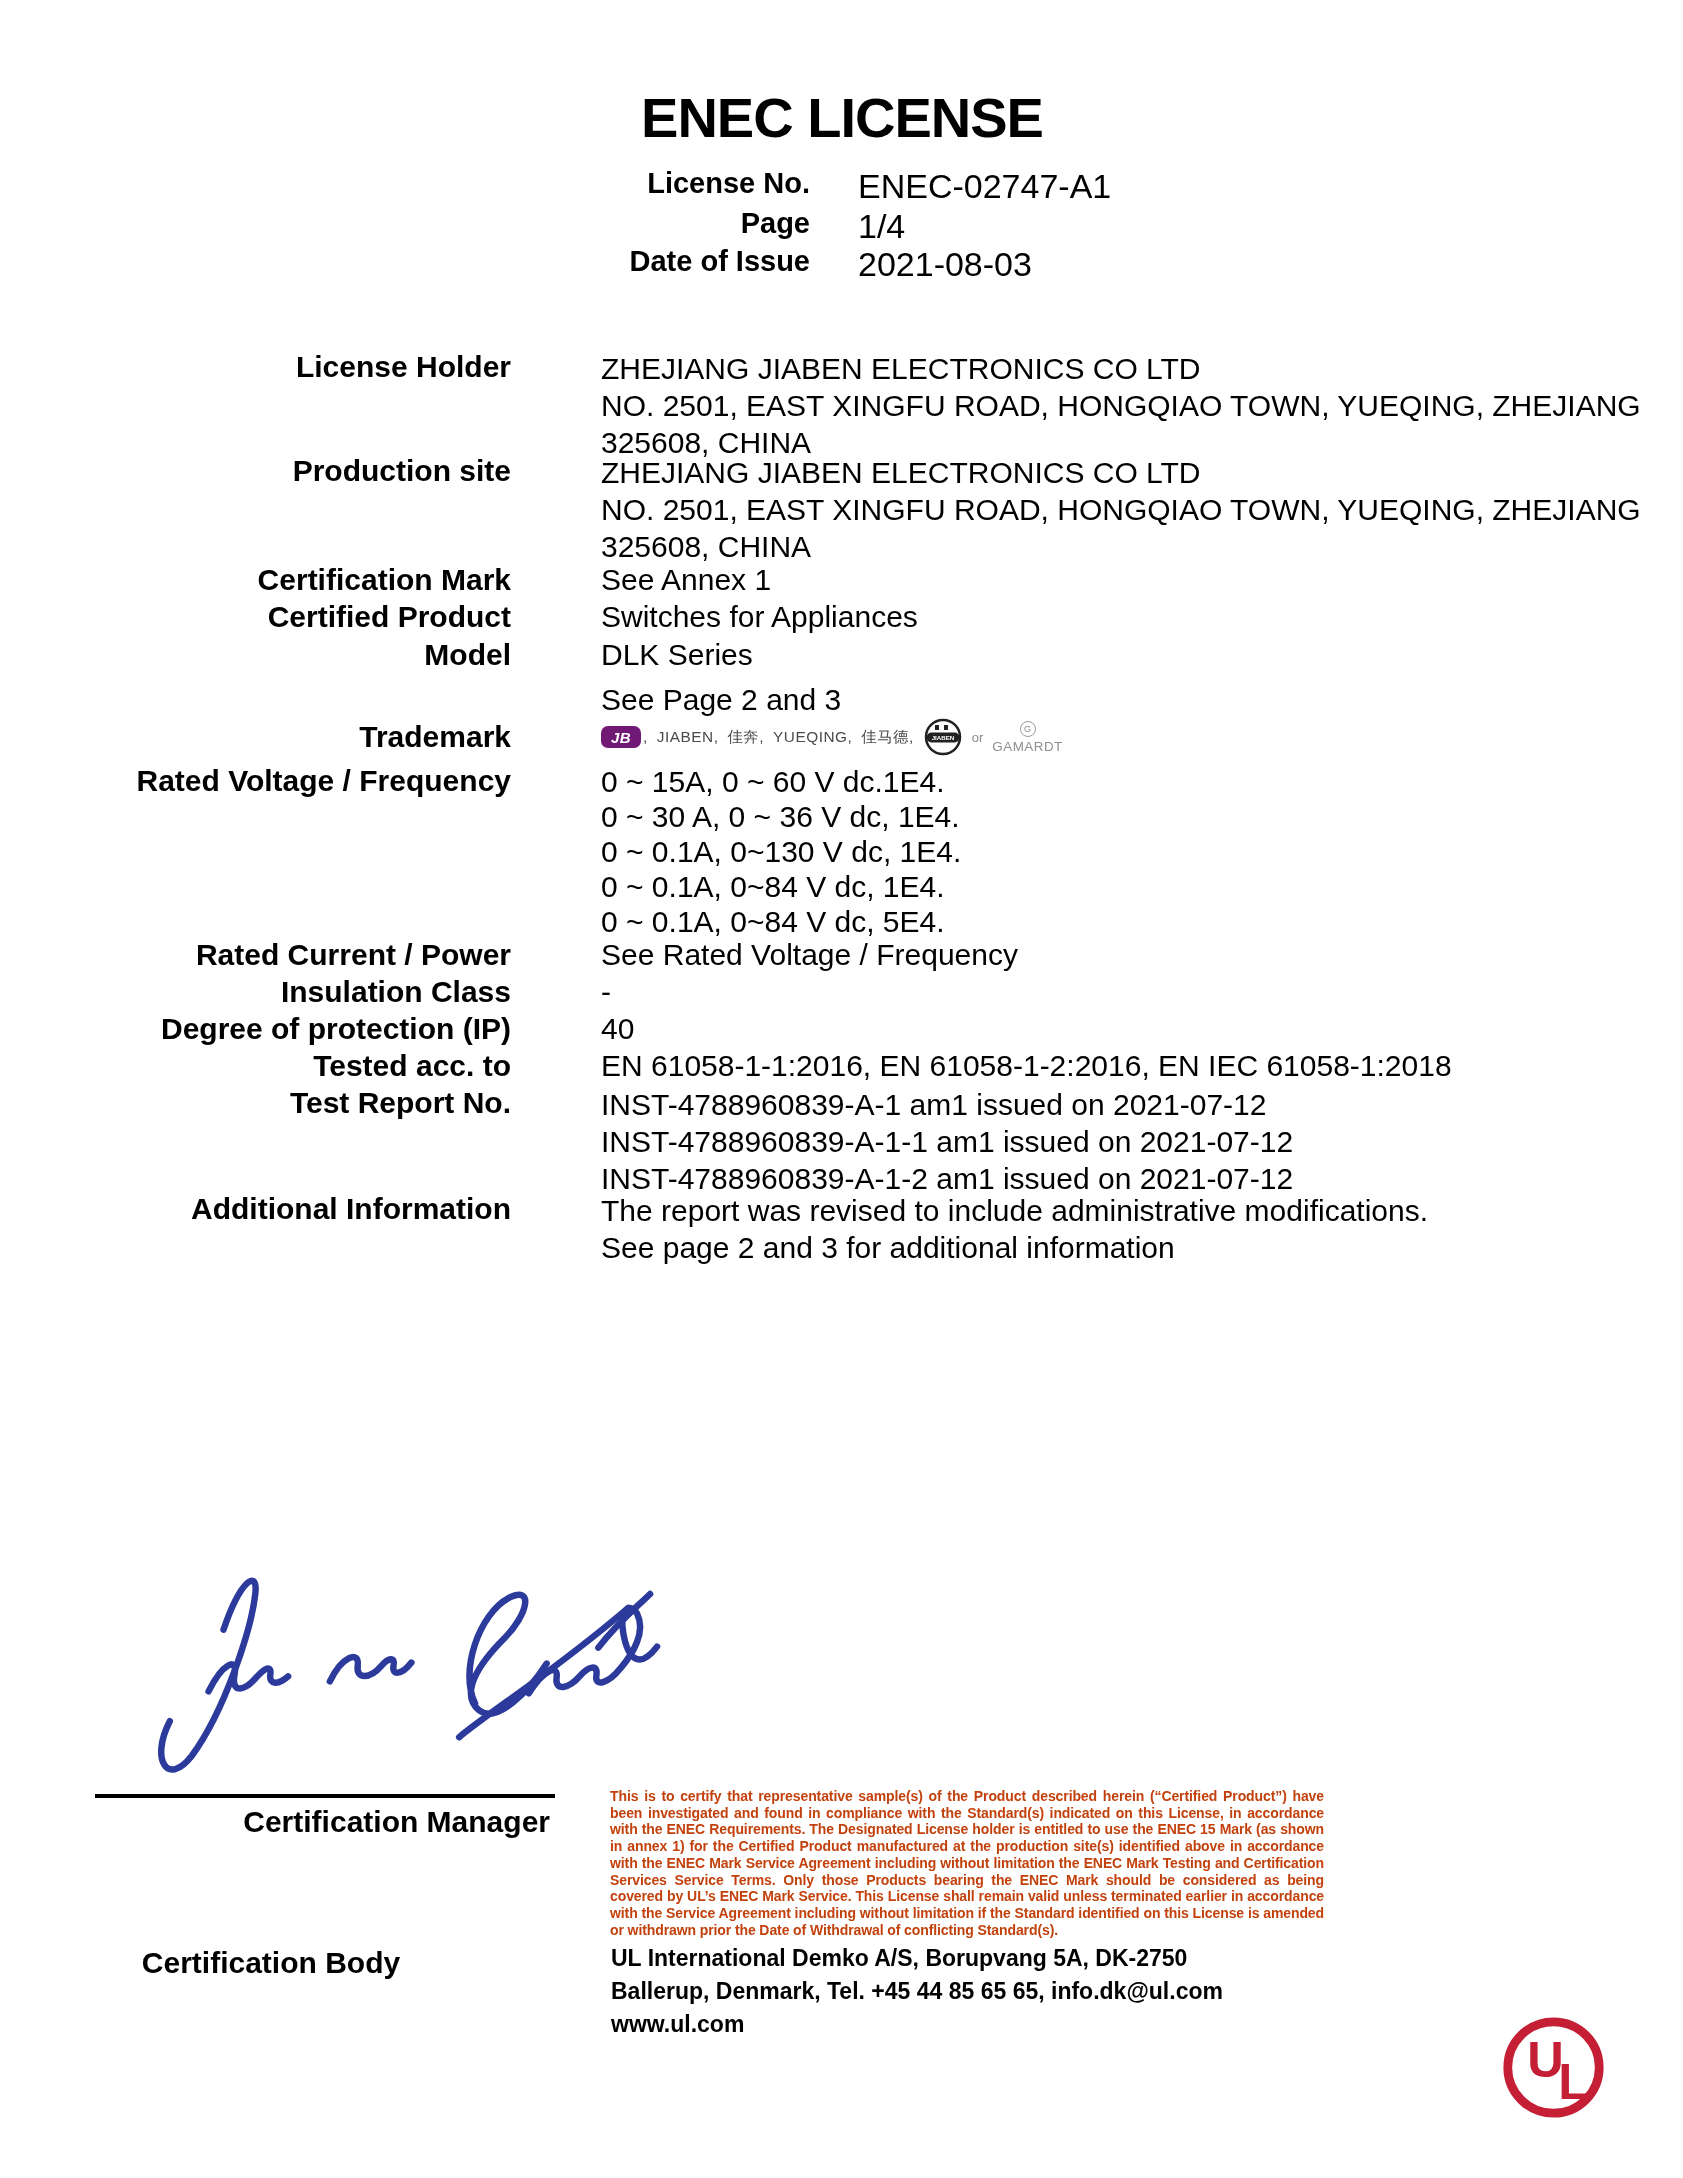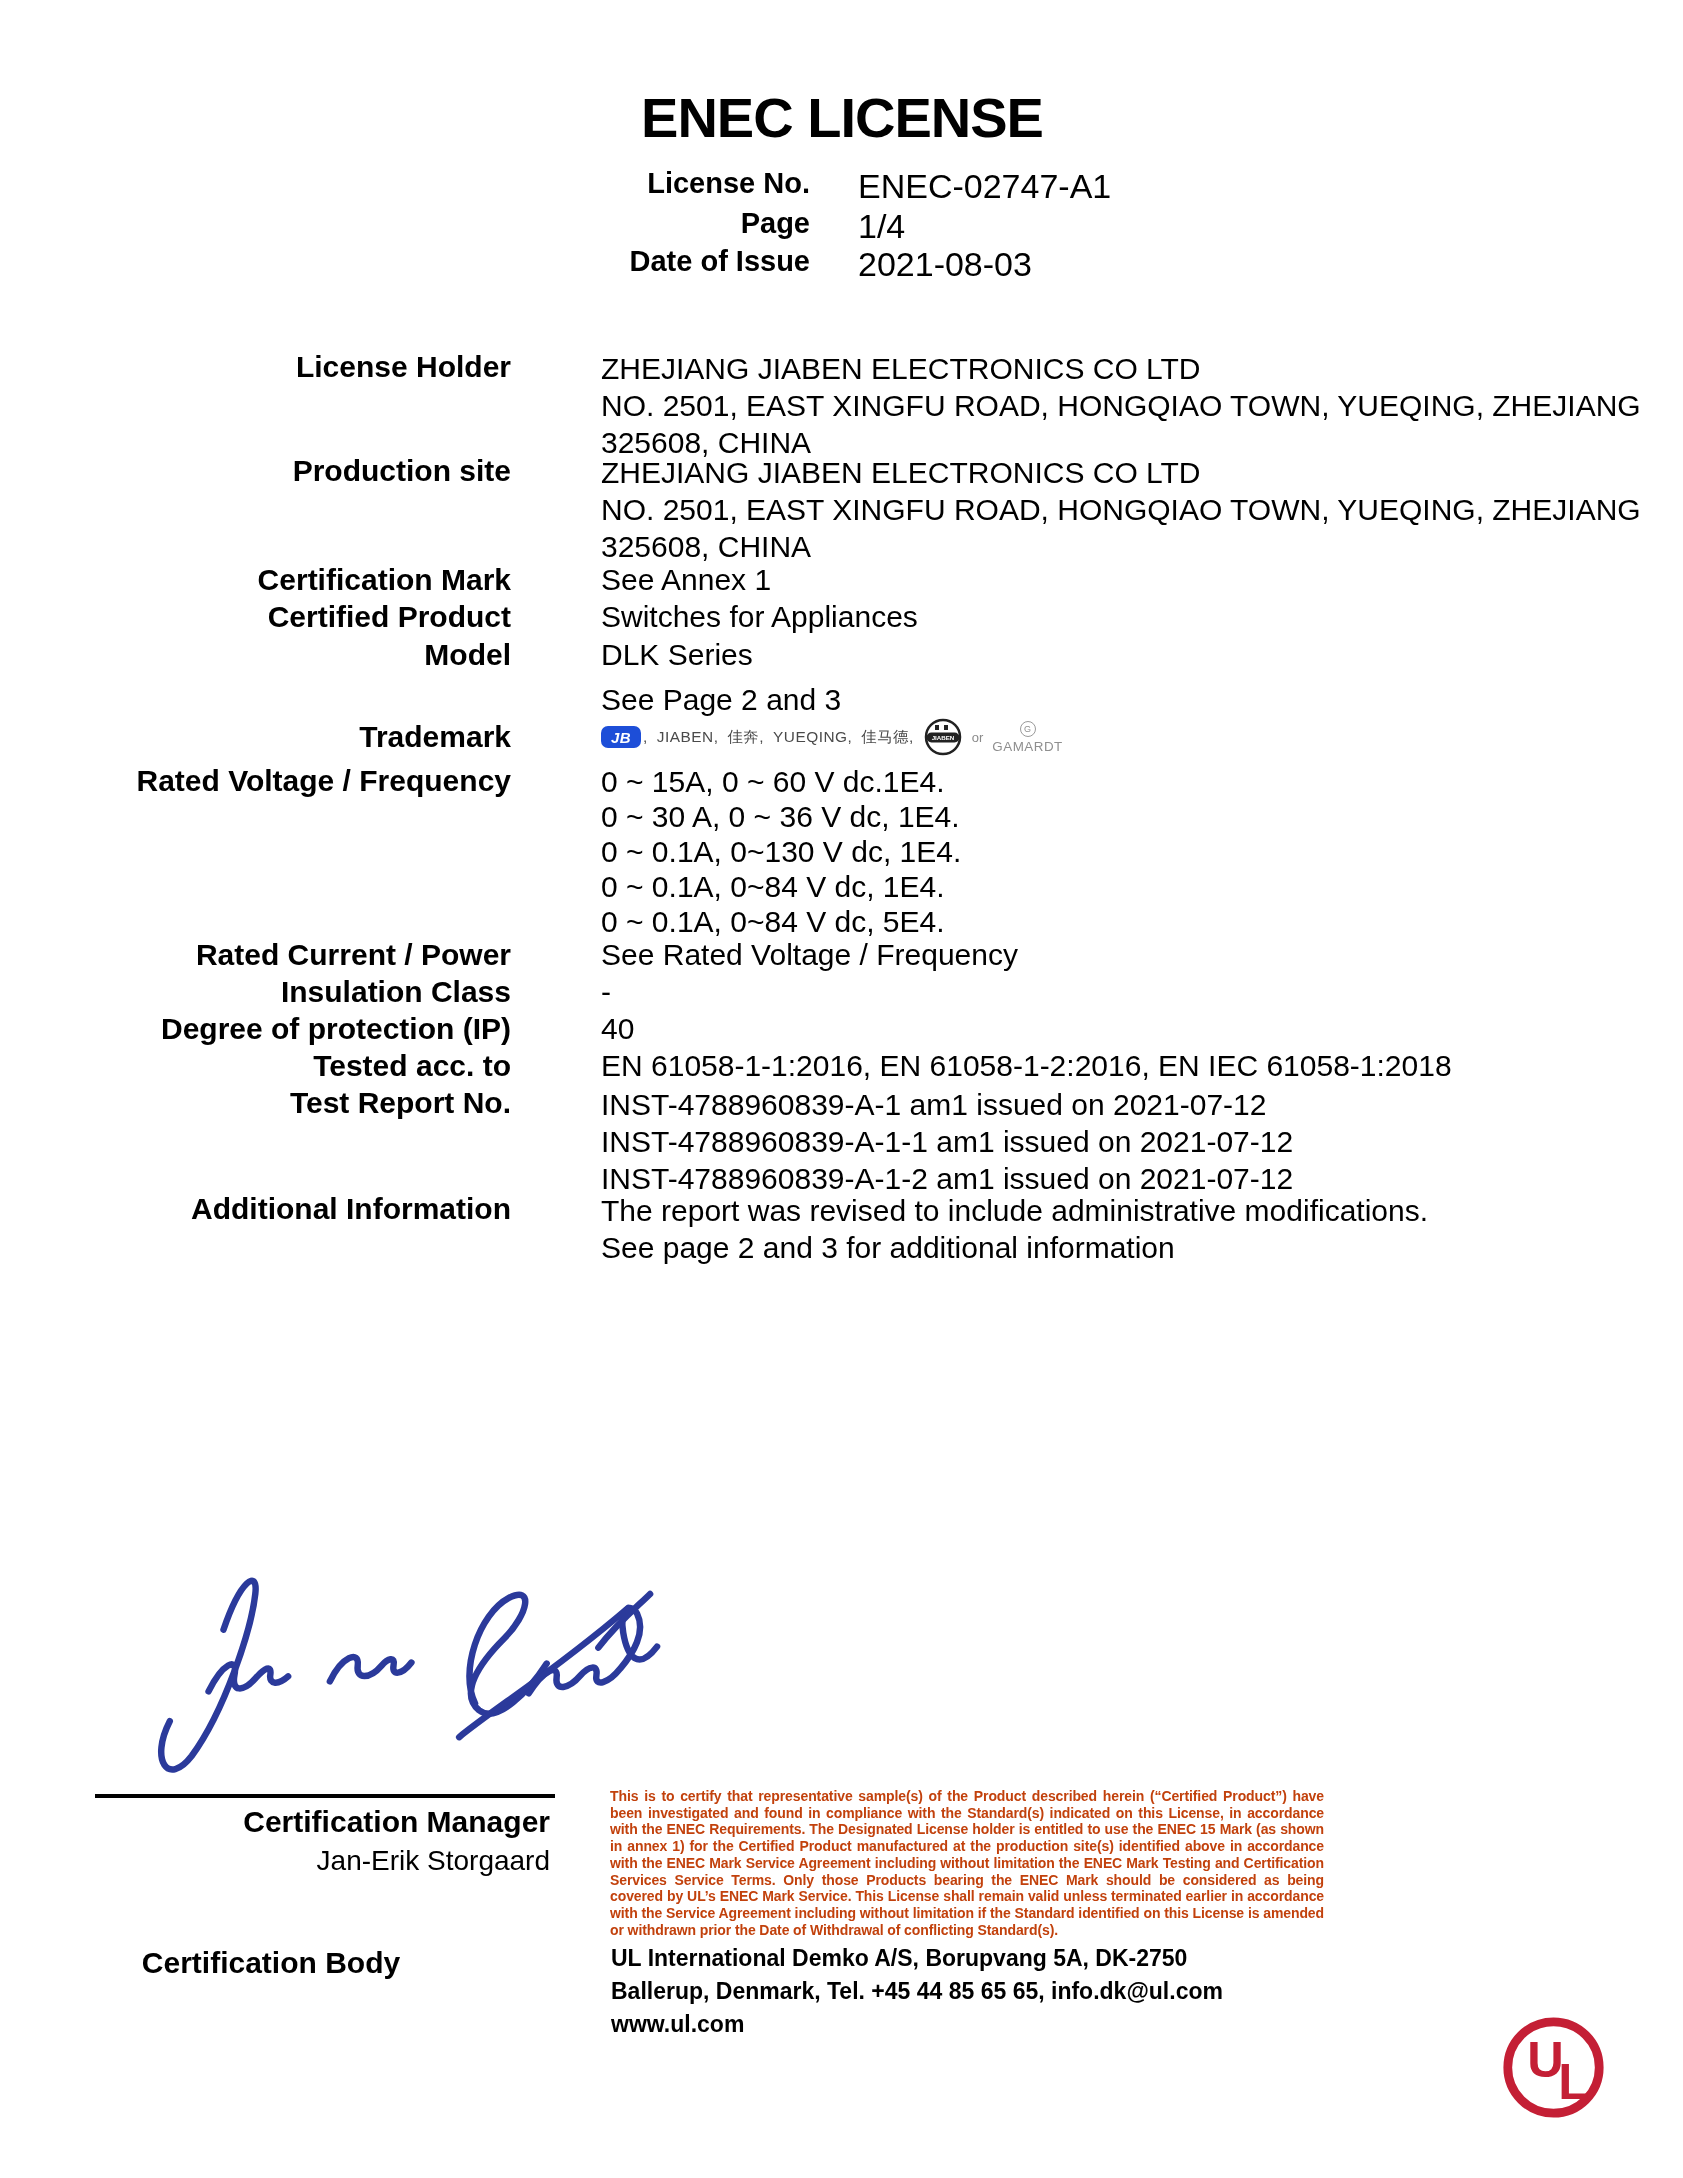--- a/index.html
+++ b/index.html
@@ -14,21 +14,21 @@
   }
   .hlbl { position:absolute; left:0; width:810px; text-align:right; font-weight:bold; font-size:29px; }
   .hval { position:absolute; left:858px; font-size:34px; }
   .lbl  { position:absolute; left:0; width:511px; text-align:right; font-weight:bold; font-size:30px; }
   .val  { position:absolute; left:601px; font-size:30px; }
   .vblock div { line-height:37px; }
   .tight div { line-height:35px; }
   .tm-strip { position:absolute; left:601px; top:714px; display:flex; align-items:center; gap:9px; height:46px; color:#4a4a4a; }
   .jb {
     display:inline-flex; align-items:center; justify-content:center;
-    width:40px; height:22px; background:#1d4ed8; border-radius:7px;
+    width:40px; height:22px; background:#701a75; border-radius:7px;
     color:#fff; font-weight:bold; font-style:italic; font-size:15px; letter-spacing:0.5px;
   }
   .tm-txt { font-size:15.4px; letter-spacing:0.5px; white-space:nowrap; }
   .tm-or { font-size:13px; color:#8a8a8a; }
   .gmk { display:flex; flex-direction:column; align-items:center; color:#8f8f8f; }
   .gmk .gcircle {
     width:14px; height:14px; border:1.5px solid #9a9a9a; border-radius:50%;
     font-size:9px; line-height:14px; text-align:center; margin-bottom:2px; color:#8f8f8f;
   }
   .gmk .gword { font-size:13.4px; letter-spacing:0.5px; }
@@ -147,21 +147,20 @@
       <path d="M202,130 C214,105 232,98 230,114 C228,128 242,128 254,114 C260,107 268,104 266,114 C264,124 274,124 284,111"></path>
       <path d="M348,152 C332,120 352,62 382,46 C407,33 402,62 377,87 C352,112 332,142 352,159 C370,173 402,140 420,112"></path>
       <path d="M402,142 C417,118 432,112 430,126 C428,140 442,138 454,124 C462,115 472,112 470,124 C468,136 482,132 494,117 C507,102 520,80 511,62 C504,49 493,59 497,81 C501,105 512,120 531,95"></path>
       <path d="M332,186 C366,158 430,118 502,56"></path>
       <path d="M472,96 C492,70 512,54 524,42"></path>
     </g>
   </svg>
   <div class="sig-line"></div>
   <div class="mgr">
     <div class="mgr-title">Certification Manager</div>
-    <div class="mgr-name">Jan-Erik Storgaard</div>
   </div>
 
   <div class="legal">This is to certify that representative sample(s) of the Product described herein (“Certified Product”) have been investigated and found in compliance with the Standard(s) indicated on this License, in accordance with the ENEC Requirements.  The Designated License holder is entitled to use the ENEC 15 Mark (as shown in annex 1) for the Certified Product manufactured at the production site(s) identified above in accordance with the ENEC Mark Service Agreement including without limitation the ENEC Mark Testing and Certification Services Service Terms.   Only those Products bearing the ENEC Mark  should be considered as being covered by UL’s ENEC Mark Service. This License shall remain valid unless terminated earlier in accordance with the Service Agreement including without limitation if the Standard identified on this License is amended or withdrawn prior the Date of Withdrawal of conflicting Standard(s).</div>
 
   <div class="cb-lbl">Certification Body</div>
   <div class="cb-val">
     <div>UL International Demko A/S, Borupvang 5A, DK-2750</div>
     <div>Ballerup, Denmark, Tel. +45 44 85 65 65, info.dk@ul.com</div>
     <div>www.ul.com</div>
   </div>

